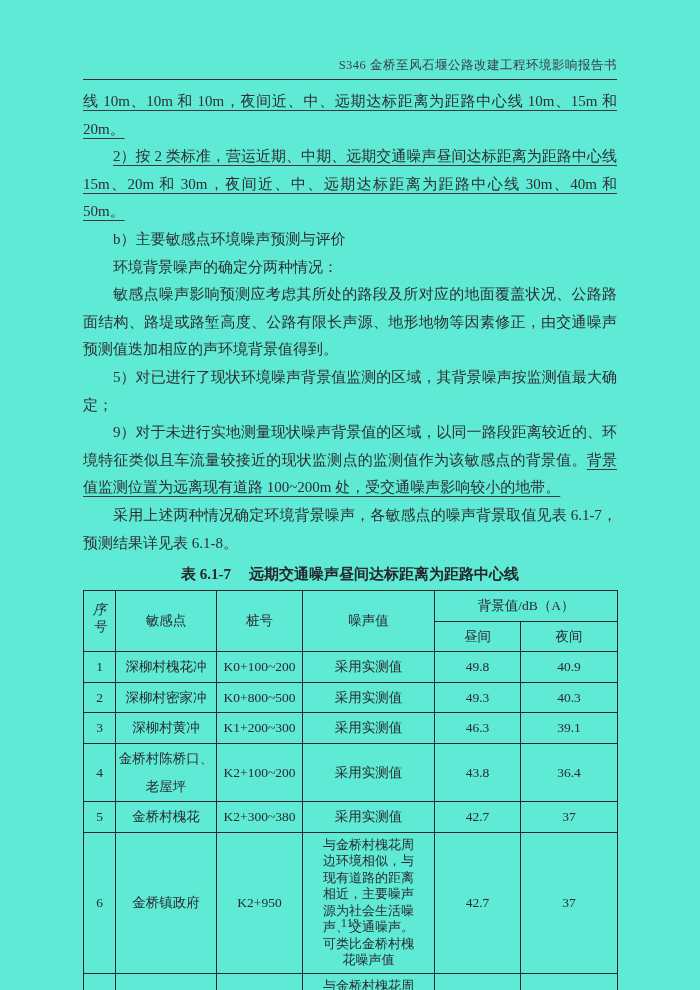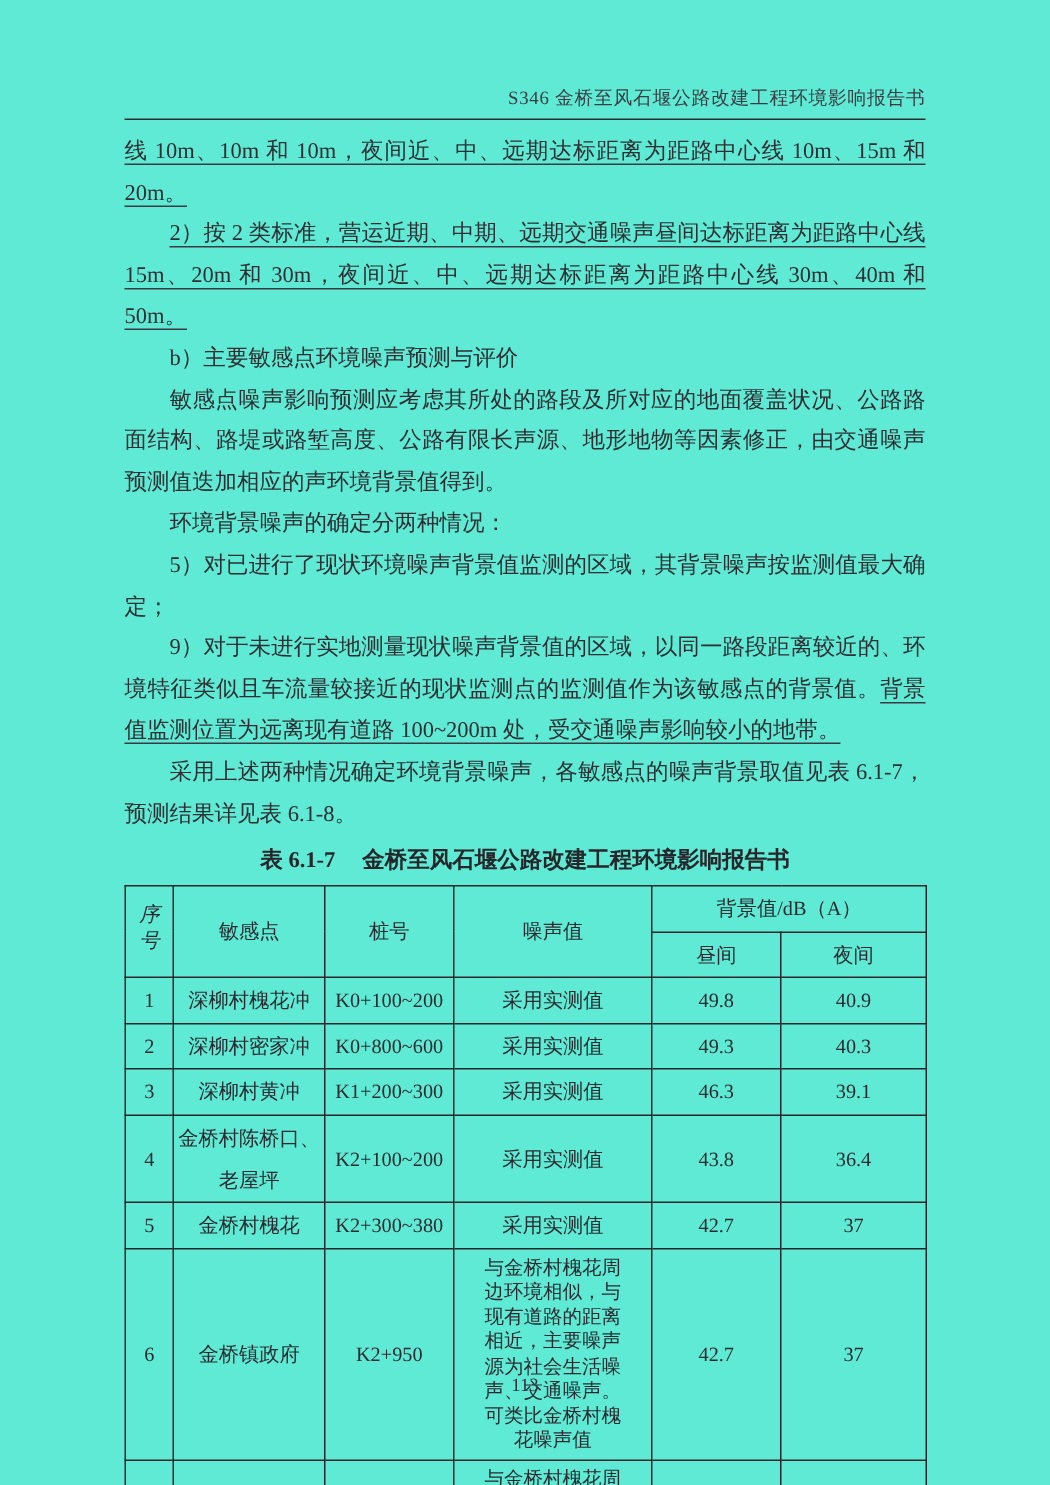--- a/index.html
+++ b/index.html
@@ -74,28 +74,28 @@
 
 <div class="page">
 
   <div class="page-header">S346 金桥至风石堰公路改建工程环境影响报告书</div>
   <div class="header-rule"></div>
 
   <div class="content">
     <p class="para"><span class="u">线 10m、10m 和 10m，夜间近、中、远期达标距离为距路中心线 10m、15m 和 20m。</span></p>
     <p class="para indent"><span class="u">2）按 2 类标准，营运近期、中期、远期交通噪声昼间达标距离为距路中心线 15m、20m 和 30m，夜间近、中、远期达标距离为距路中心线 30m、40m 和 50m。</span></p>
     <p class="para indent">b）主要敏感点环境噪声预测与评价</p>
+    <p class="para indent">环境背景噪声的确定分两种情况：</p>
     <p class="para indent">敏感点噪声影响预测应考虑其所处的路段及所对应的地面覆盖状况、公路路面结构、路堤或路堑高度、公路有限长声源、地形地物等因素修正，由交通噪声预测值迭加相应的声环境背景值得到。</p>
-    <p class="para indent">环境背景噪声的确定分两种情况：</p>
     <p class="para indent">5）对已进行了现状环境噪声背景值监测的区域，其背景噪声按监测值最大确定；</p>
     <p class="para indent"><span>9）对于未进行实地测量现状噪声背景值的区域，以同一路段距离较近的、环境特征类似且车流量较接近的现状监测点的监测值作为该敏感点的背景值。</span><span class="u">背景值监测位置为远离现有道路 100~200m 处，受交通噪声影响较小的地带。</span></p>
     <p class="para indent">采用上述两种情况确定环境背景噪声，各敏感点的噪声背景取值见表 6.1-7，预测结果详见表 6.1-8。</p>
 
     <div class="table-caption">
-      <span>表 6.1-7</span><span class="cap-title">金桥至风石堰公路改建工程环境影响报告书</span>
+      <span>表 6.1-7</span><span class="cap-title">远期交通噪声昼间达标距离为距路中心线</span>
     </div>
 
     <table class="noise-table">
       <colgroup>
         <col style="width:32px">
           <col style="width:101px">
           <col style="width:86px">
         <col style="width:132px">
           <col style="width:86px">
           <col style="width:97px">
@@ -118,21 +118,21 @@
             <td><span>1</span></td>
             <td><span class="cell-u">深柳村槐花冲</span></td>
             <td><span>K0+100~200</span></td>
             <td><span>采用实测值</span></td>
             <td><span>49.8</span></td>
             <td><span>40.9</span></td>
           </tr>
           <tr>
             <td><span>2</span></td>
             <td><span class="cell-u">深柳村密家冲</span></td>
-            <td><span>K0+800~600</span></td>
+            <td><span>K0+800~500</span></td>
             <td><span>采用实测值</span></td>
             <td><span>49.3</span></td>
             <td><span>40.3</span></td>
           </tr>
           <tr>
             <td><span>3</span></td>
             <td><span class="cell-u">深柳村黄冲</span></td>
             <td><span>K1+200~300</span></td>
             <td><span>采用实测值</span></td>
             <td><span>46.3</span></td>

